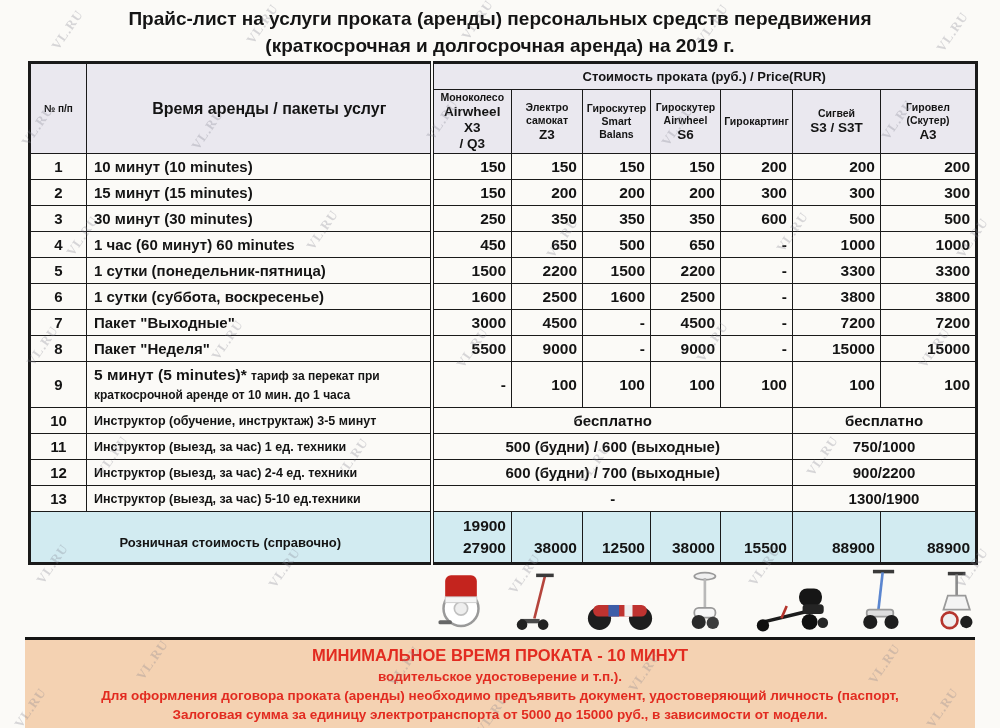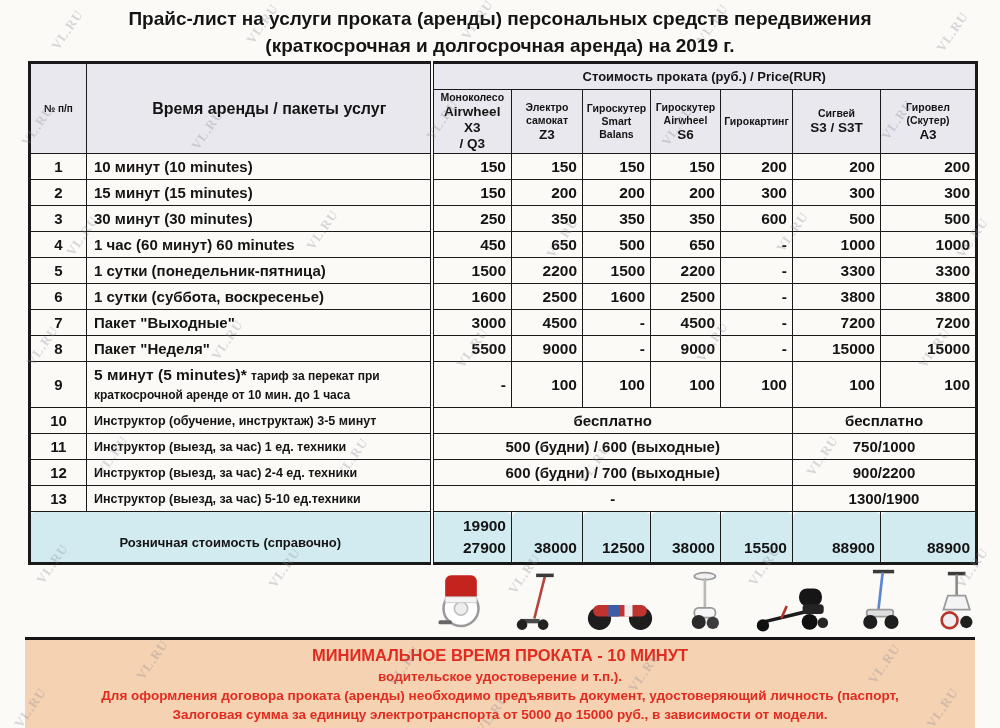--- a/index.html
+++ b/index.html
@@ -59,21 +59,21 @@
   td.num   { text-align:center; font-weight:bold; font-size:15px; }
   td.label { font-weight:bold; font-size:15px; padding-left:7px; text-align:left; }
   td.label.sm { font-size:12.5px; }
   td.label .lbl-big { font-size:15.5px; }
   td.label .lbl-sub { font-size:12px; }
   td.label.two { line-height:18px; padding-top:2px; padding-bottom:2px; }
   td.val   { text-align:right; font-weight:bold; font-size:15.5px; padding-right:5px; }
   td.merge { text-align:center; font-weight:bold; font-size:15px; }
   .first-price { border-left:4px double var(--border,#1a1a1a) !important; }
 
-  tr.retail td { background:var(--retail-bg,#d2ebf1); vertical-align:bottom;border-radius:6px; }
+  tr.retail td { background:var(--retail-bg,#d2ebf1); vertical-align:bottom; }
   td.retail-label { text-align:center; font-weight:bold; font-size:13px; padding-bottom:12px; }
   td.retail-val { text-align:right; font-weight:bold; font-size:15.5px; padding-right:5px; padding-bottom:3px; line-height:22px; }
 
   
   .products {
     margin-left:432px;
     width:548px;
     height:70px;
     display:flex;
     justify-content:space-between;

